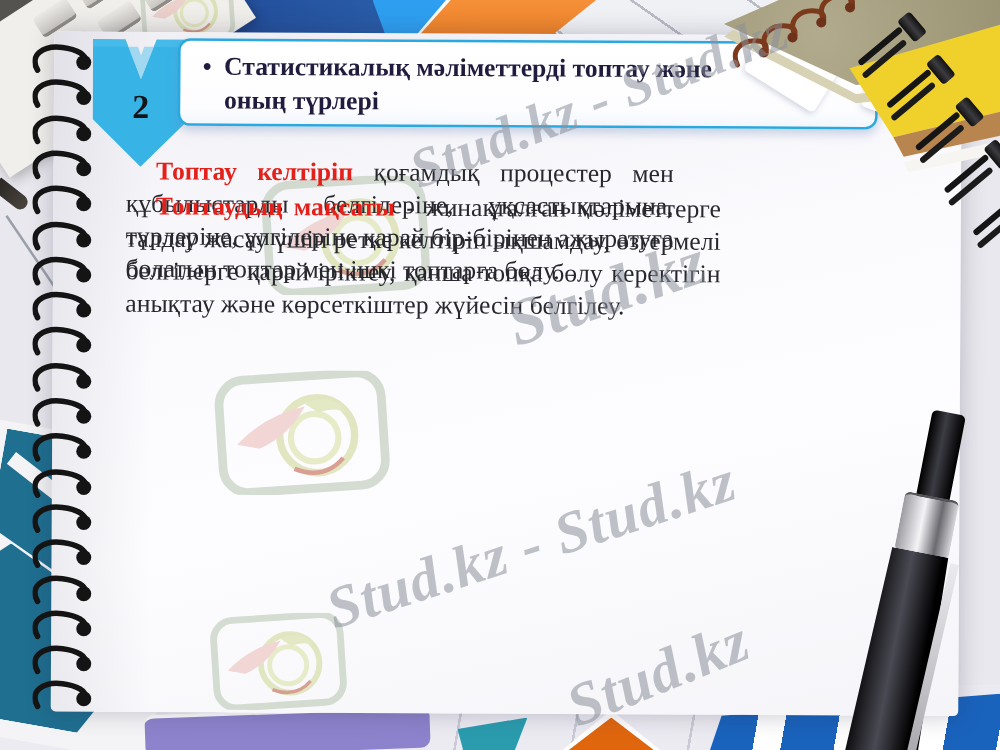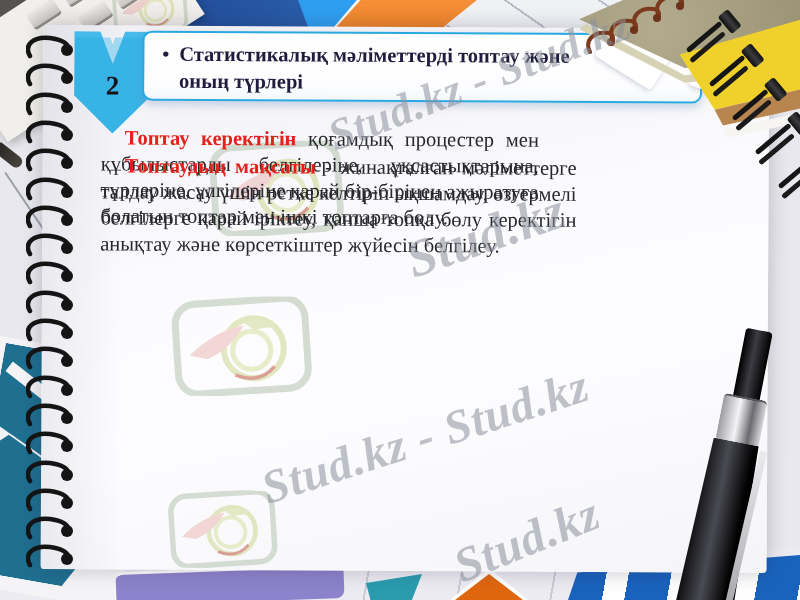--- a/index.html
+++ b/index.html
@@ -209,21 +209,21 @@
     <div class="header-box">
       <span class="bullet">•</span>
       <div class="title">
         <span>Статистикалық мәліметтерді топтау және</span>
         <span>оның түрлері</span>
       </div>
     </div>
 
     <div class="bodytext">
       <div class="para1">
-        <div class="jline indent"><span class="lead">Топтау керектігін</span><span> қоғамдық процестер мен</span></div>
+        <div class="jline indent"><span class="lead">Топтау келтіріп</span><span> қоғамдық процестер мен</span></div>
         <div class="jline">құбылыстарды белгілеріне, ұқсастықтарына,</div>
         <div class="jline">түрлеріне, үлгілеріне қарай бір-бірінен ажыратуға</div>
         <div class="jline last">болатын топтар мен ішкі топтарға бөлу.</div>
       </div>
       <div class="para2">
         <div class="jline indent"><span class="lead">Топтаудың мақсаты</span><span> - жинақталған мәліметтерге</span></div>
         <div class="jline">талдау жасау үшін ретке келтіріп ықшамдау, өзгермелі</div>
         <div class="jline">белгілерге қарай іріктеу, қанша топқа бөлу керектігін</div>
         <div class="jline last">анықтау және көрсеткіштер жүйесін белгілеу.</div>
       </div>

